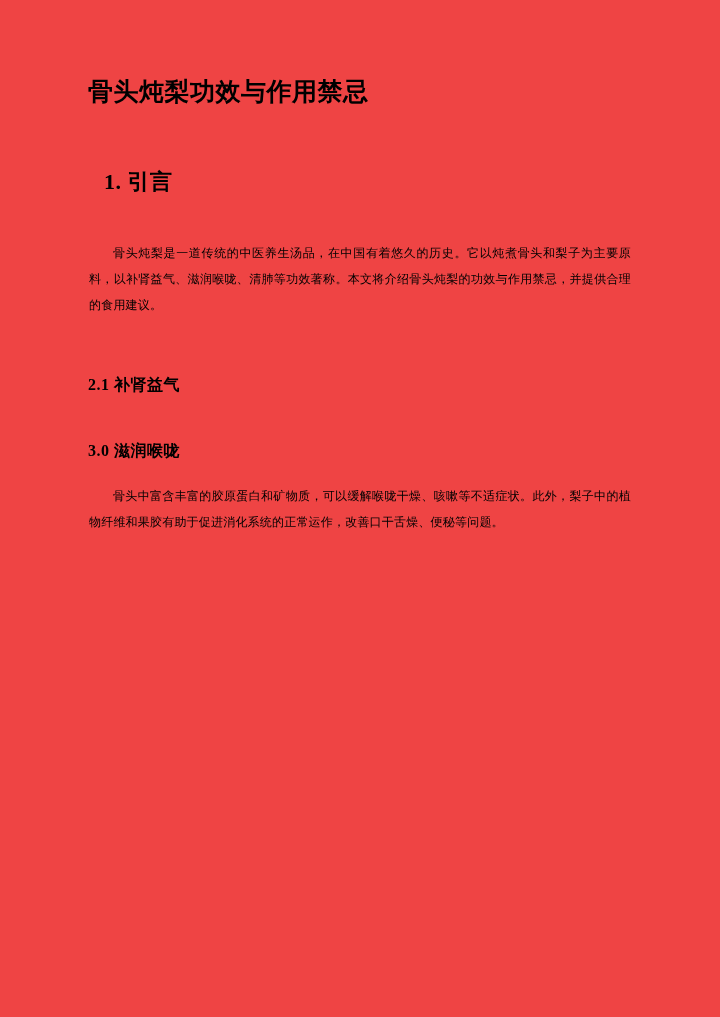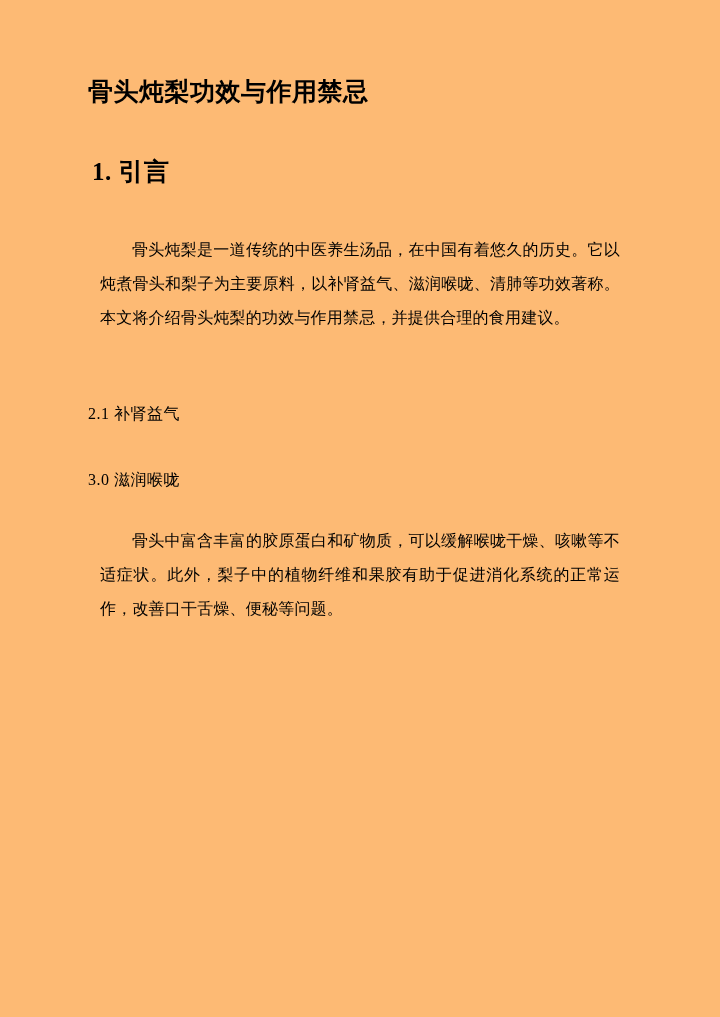--- a/index.html
+++ b/index.html
@@ -8,55 +8,55 @@
     background: #ffffff;
   }
   body {
     font-family: "Liberation Serif", "DejaVu Serif", serif;
     color: #000000;
   }
   .page {
     position: relative;
     width: 720px;
     height: 1017px;
-    background: #fdba74;
+    background: #ef4444;
     box-sizing: border-box;
     overflow: hidden;
   }
   .content {
     position: absolute;
     left: 88px;
     top: 74px;
     width: 544px;
   }
   .doc-title {
     font-size: 25px;
     font-weight: bold;
     letter-spacing: 0.5px;
     margin: 0 0 0 0;
     line-height: 1.4;
   }
   .h2 {
-    font-size: 25px;
+    font-size: 22px;
     font-weight: bold;
     letter-spacing: 0.5px;
-    margin: 4px;
+    margin: 16px;
     line-height: 1.5;
   }
   .h3 {
     font-size: 16px;
-    font-weight: normal;
+    font-weight: bold;
     letter-spacing: 0.5px;
     margin: 0;
     line-height: 1.5;
   }
   .para {
-    font-size: 16px;
+    font-size: 12px;
     line-height: 2.15;
-    margin: 12px;
+    margin: 1px;
     text-align: justify;
     text-justify: inter-ideograph;
     text-indent: 2em;
     letter-spacing: 0.2px;
   }
   .sp-title-to-h2 { height: 40px; }
   .sp-h2-to-para  { height: 26px; }
   .sp-para-to-h2  { height: 28px; }
   .sp-h2-to-h3    { height: 26px; }
   .sp-h3-to-para  { height: 20px; }

